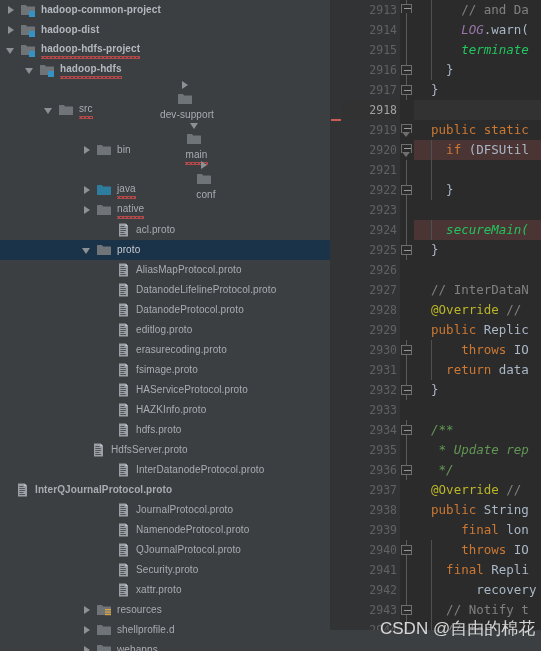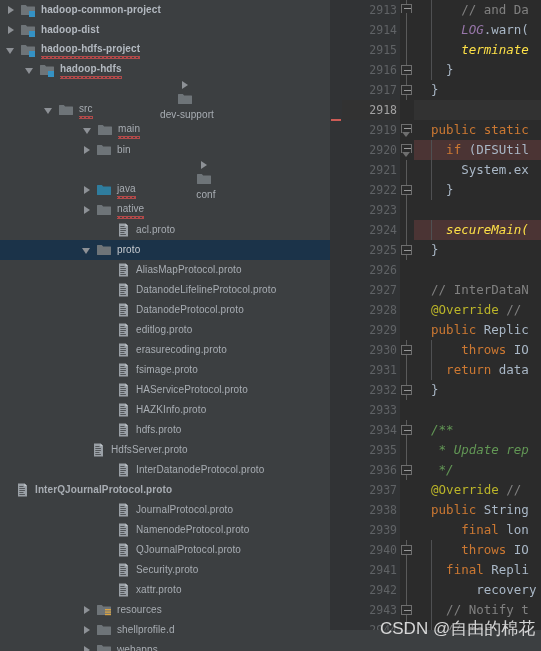--- a/index.html
+++ b/index.html
@@ -221,21 +221,21 @@
   .code-row.hl    { background: #4b3434; }
   .ind-guide {
     position: absolute;
     top: 0; width: 1px; height: 20px;
     background: #4f5052;
   }
   .cmt   { color: #808080; }
   .kw    { color: #cc7832; }
   .fld   { color: #9876aa; font-style: italic; }
   .ann   { color: #bbb529; }
-  .ital  { color: #fde047; font-style: italic; }
+  .ital  { color: #22c55e; font-style: italic; }
   .doc   { color: #629755; font-style: italic; }
 
   
   #watermark {
     position: absolute;
     left: 380px; top: 617px;
     font-size: 17px;
     color: rgba(236,236,236,0.88);
     font-family: "Liberation Sans", sans-serif;
     white-space: nowrap;
@@ -300,21 +300,21 @@
       </div>
       <div class="tree-row" style="padding-left: 44px;">
         <span class="arrow expanded"></span>
         <span class="ficon">
           <svg width="16" height="16" viewBox="0 0 16 16">
             <path d="M1 3.5 A0.5 0.5 0 0 1 1.5 3 H5.8 L7.2 4.6 H14.5 A0.5 0.5 0 0 1 15 5.1 V12.5 A0.5 0.5 0 0 1 14.5 13 H1.5 A0.5 0.5 0 0 1 1 12.5 Z" fill="#6e7478"></path>
           </svg>
         </span>
         <span class="tlabel squiggle">src</span>
       </div>
-      <div class="tree-row" style="padding-left: 83px;">
+      <div class="tree-row" style="padding-left: 63px; flex-direction: column;">
         <span class="arrow expanded"></span>
         <span class="ficon">
           <svg width="16" height="16" viewBox="0 0 16 16">
             <path d="M1 3.5 A0.5 0.5 0 0 1 1.5 3 H5.8 L7.2 4.6 H14.5 A0.5 0.5 0 0 1 15 5.1 V12.5 A0.5 0.5 0 0 1 14.5 13 H1.5 A0.5 0.5 0 0 1 1 12.5 Z" fill="#6e7478"></path>
           </svg>
         </span>
         <span class="tlabel squiggle">main</span>
       </div>
       <div class="tree-row" style="padding-left: 82px;">
         <span class="arrow collapsed"></span>
@@ -888,21 +888,21 @@
       </div>
     <div id="code">
         <div class="code-row"><span>      </span><span class="cmt">// and Da</span><span class="ind-guide" style="left: 17px;"></span></div>
         <div class="code-row"><span>      </span><span class="fld">LOG</span><span>.warn(</span><span class="ind-guide" style="left: 17px;"></span></div>
         <div class="code-row"><span>      </span><span class="ital">terminate</span><span class="ind-guide" style="left: 17px;"></span></div>
         <div class="code-row"><span>    }</span><span class="ind-guide" style="left: 17px;"></span></div>
         <div class="code-row"><span>  }</span></div>
         <div class="code-row cur"><span></span></div>
         <div class="code-row"><span>  </span><span class="kw">public static</span></div>
         <div class="code-row hl"><span>    </span><span class="kw">if</span><span> (DFSUtil</span><span class="ind-guide" style="left: 17px;"></span></div>
-        <div class="code-row"><span>      System.ex</span><span class="ind-guide" style="left: 17px;"></span></div>
+        <div class="code-row"><span class="ind-guide" style="left: 17px;"></span></div>
         <div class="code-row"><span>    }</span><span class="ind-guide" style="left: 17px;"></span></div>
         <div class="code-row"><span></span></div>
         <div class="code-row hl"><span>    </span><span class="ital">secureMain(</span><span class="ind-guide" style="left: 17px;"></span></div>
         <div class="code-row"><span>  }</span></div>
         <div class="code-row"><span></span></div>
         <div class="code-row"><span>  </span><span class="cmt">// InterDataN</span></div>
         <div class="code-row"><span>  </span><span class="ann">@Override</span><span class="cmt"> //</span></div>
         <div class="code-row"><span>  </span><span class="kw">public</span><span> Replic</span></div>
         <div class="code-row"><span>      </span><span class="kw">throws</span><span> IO</span><span class="ind-guide" style="left: 17px;"></span></div>
         <div class="code-row"><span>    </span><span class="kw">return</span><span> data</span><span class="ind-guide" style="left: 17px;"></span></div>

